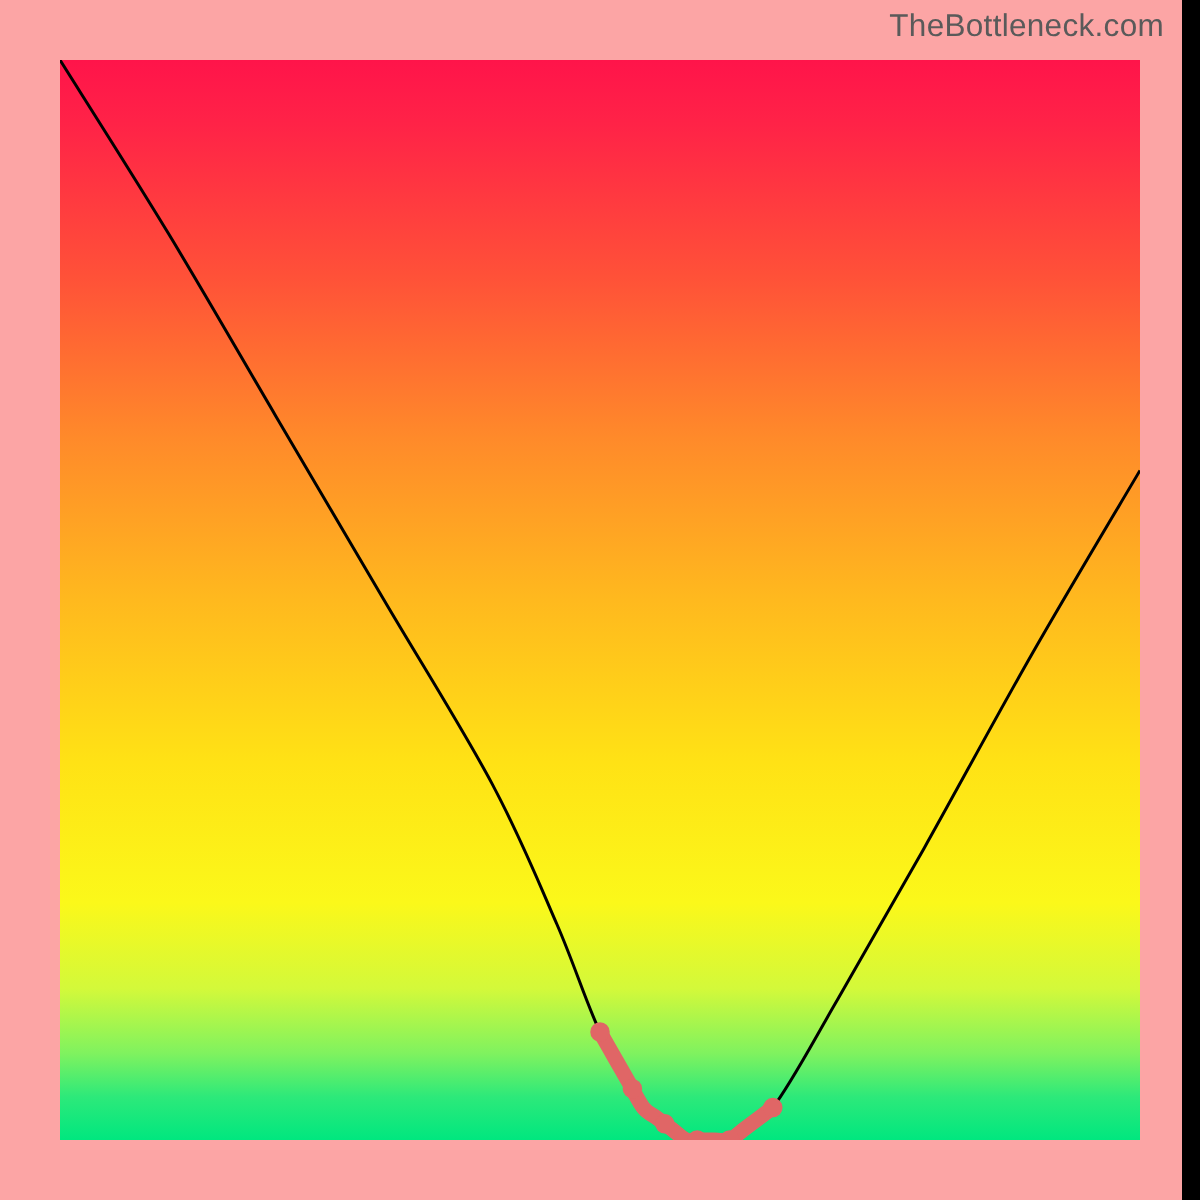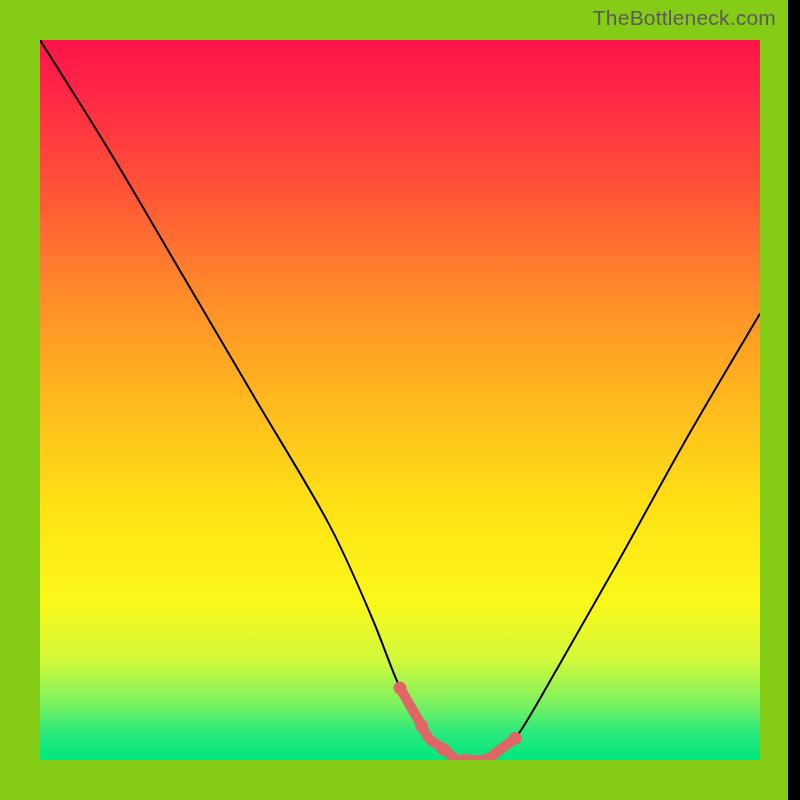--- a/index.html
+++ b/index.html
@@ -8,21 +8,21 @@
     width: 800px;
     height: 800px;
     overflow: hidden;
     background: #000;
     font-family: Arial, Helvetica, sans-serif;
   }
   .frame {
     position: relative;
     width: 788px;
     height: 800px;
-    background: #84cc16;
+    background: #fca5a5;
   }
   .plot {
     position: absolute;
     left: 40px;
     top: 40px;
     width: 720px;
     height: 720px;
     background: linear-gradient(
       to bottom,
       #ff144a 0%,

